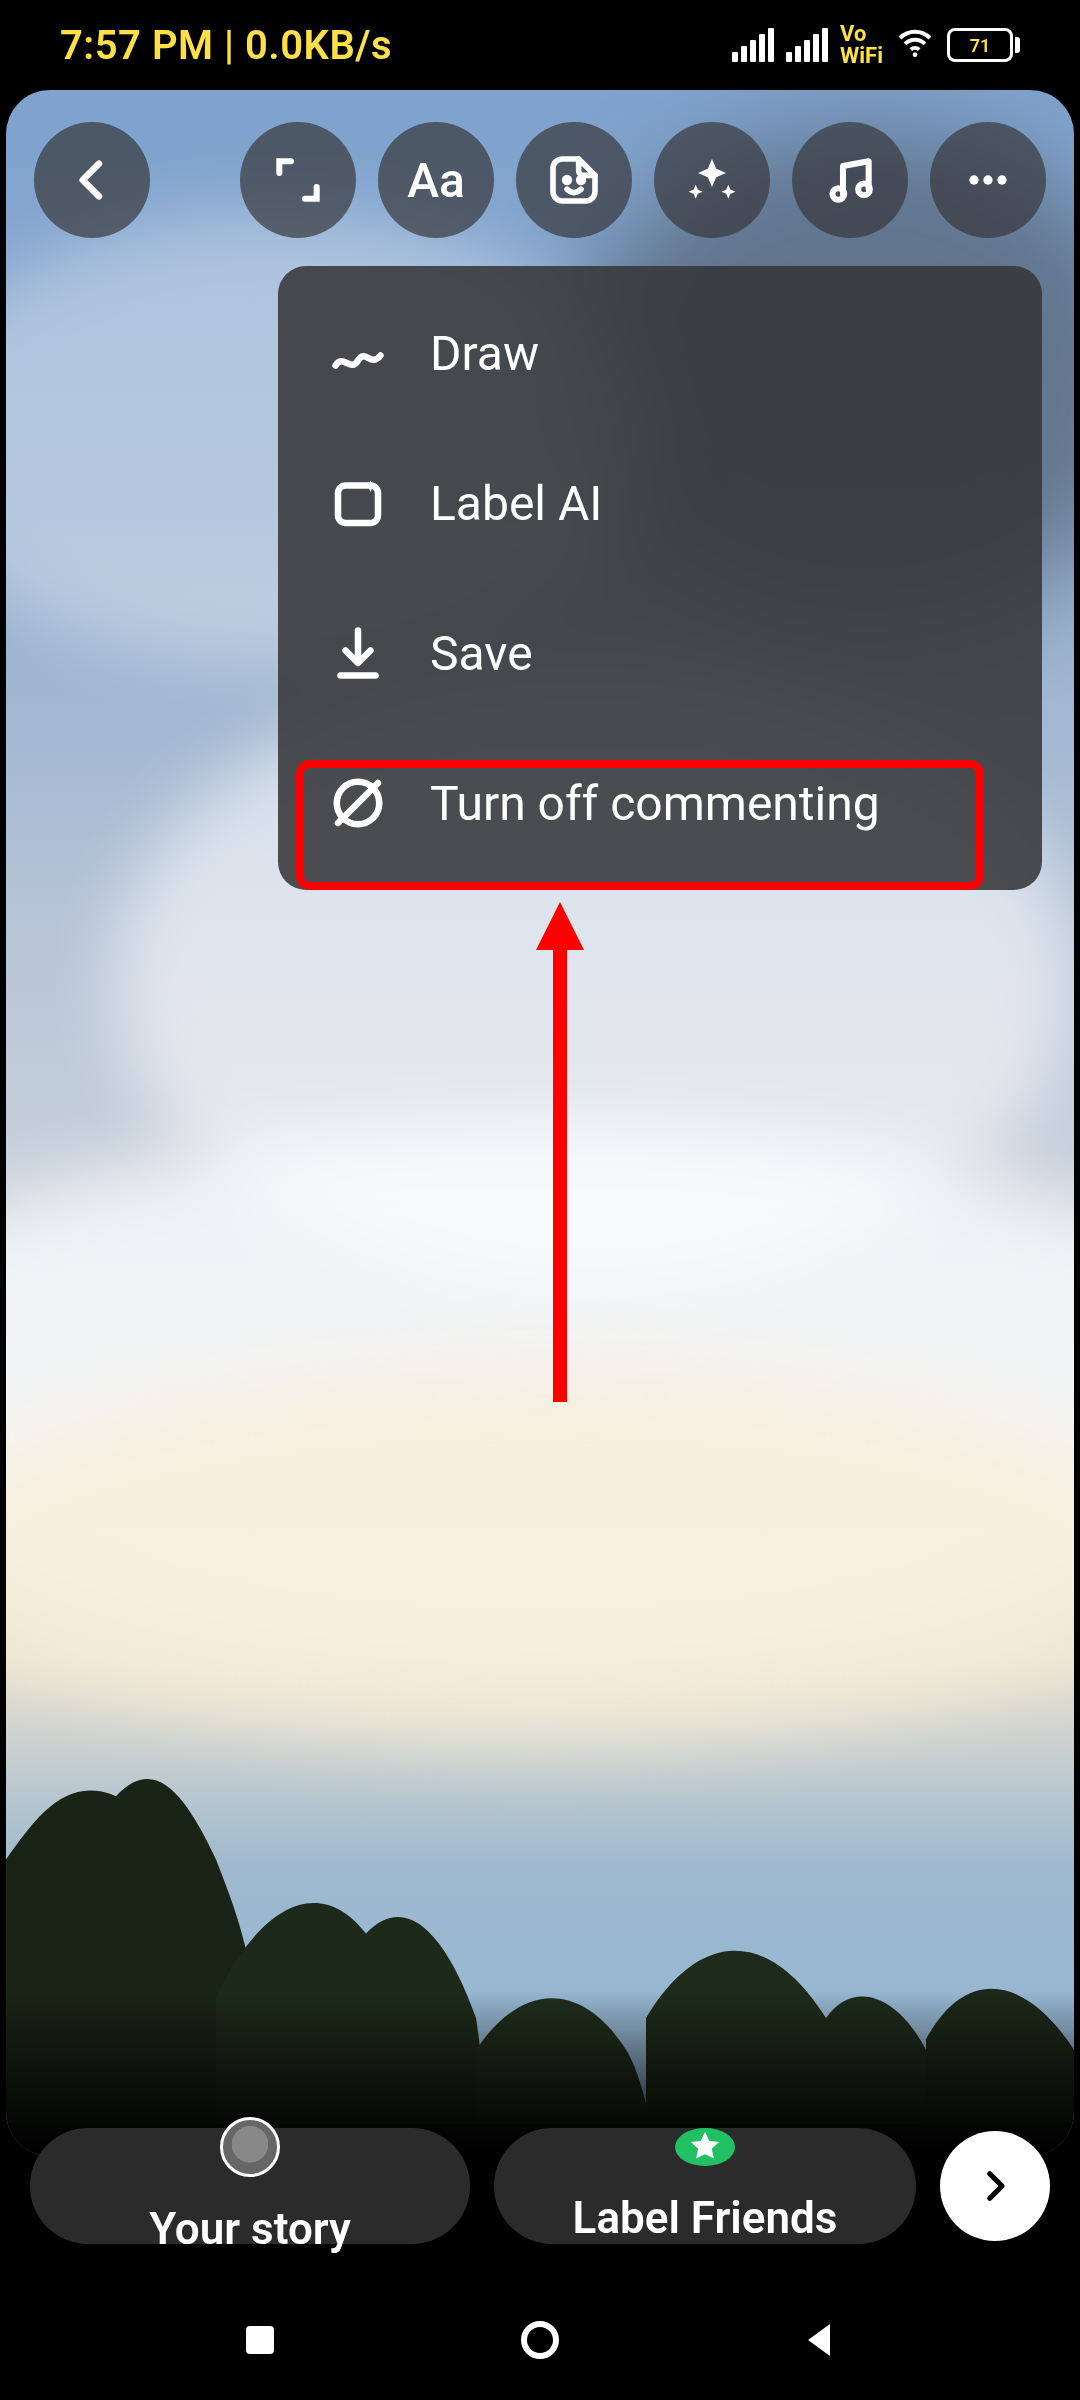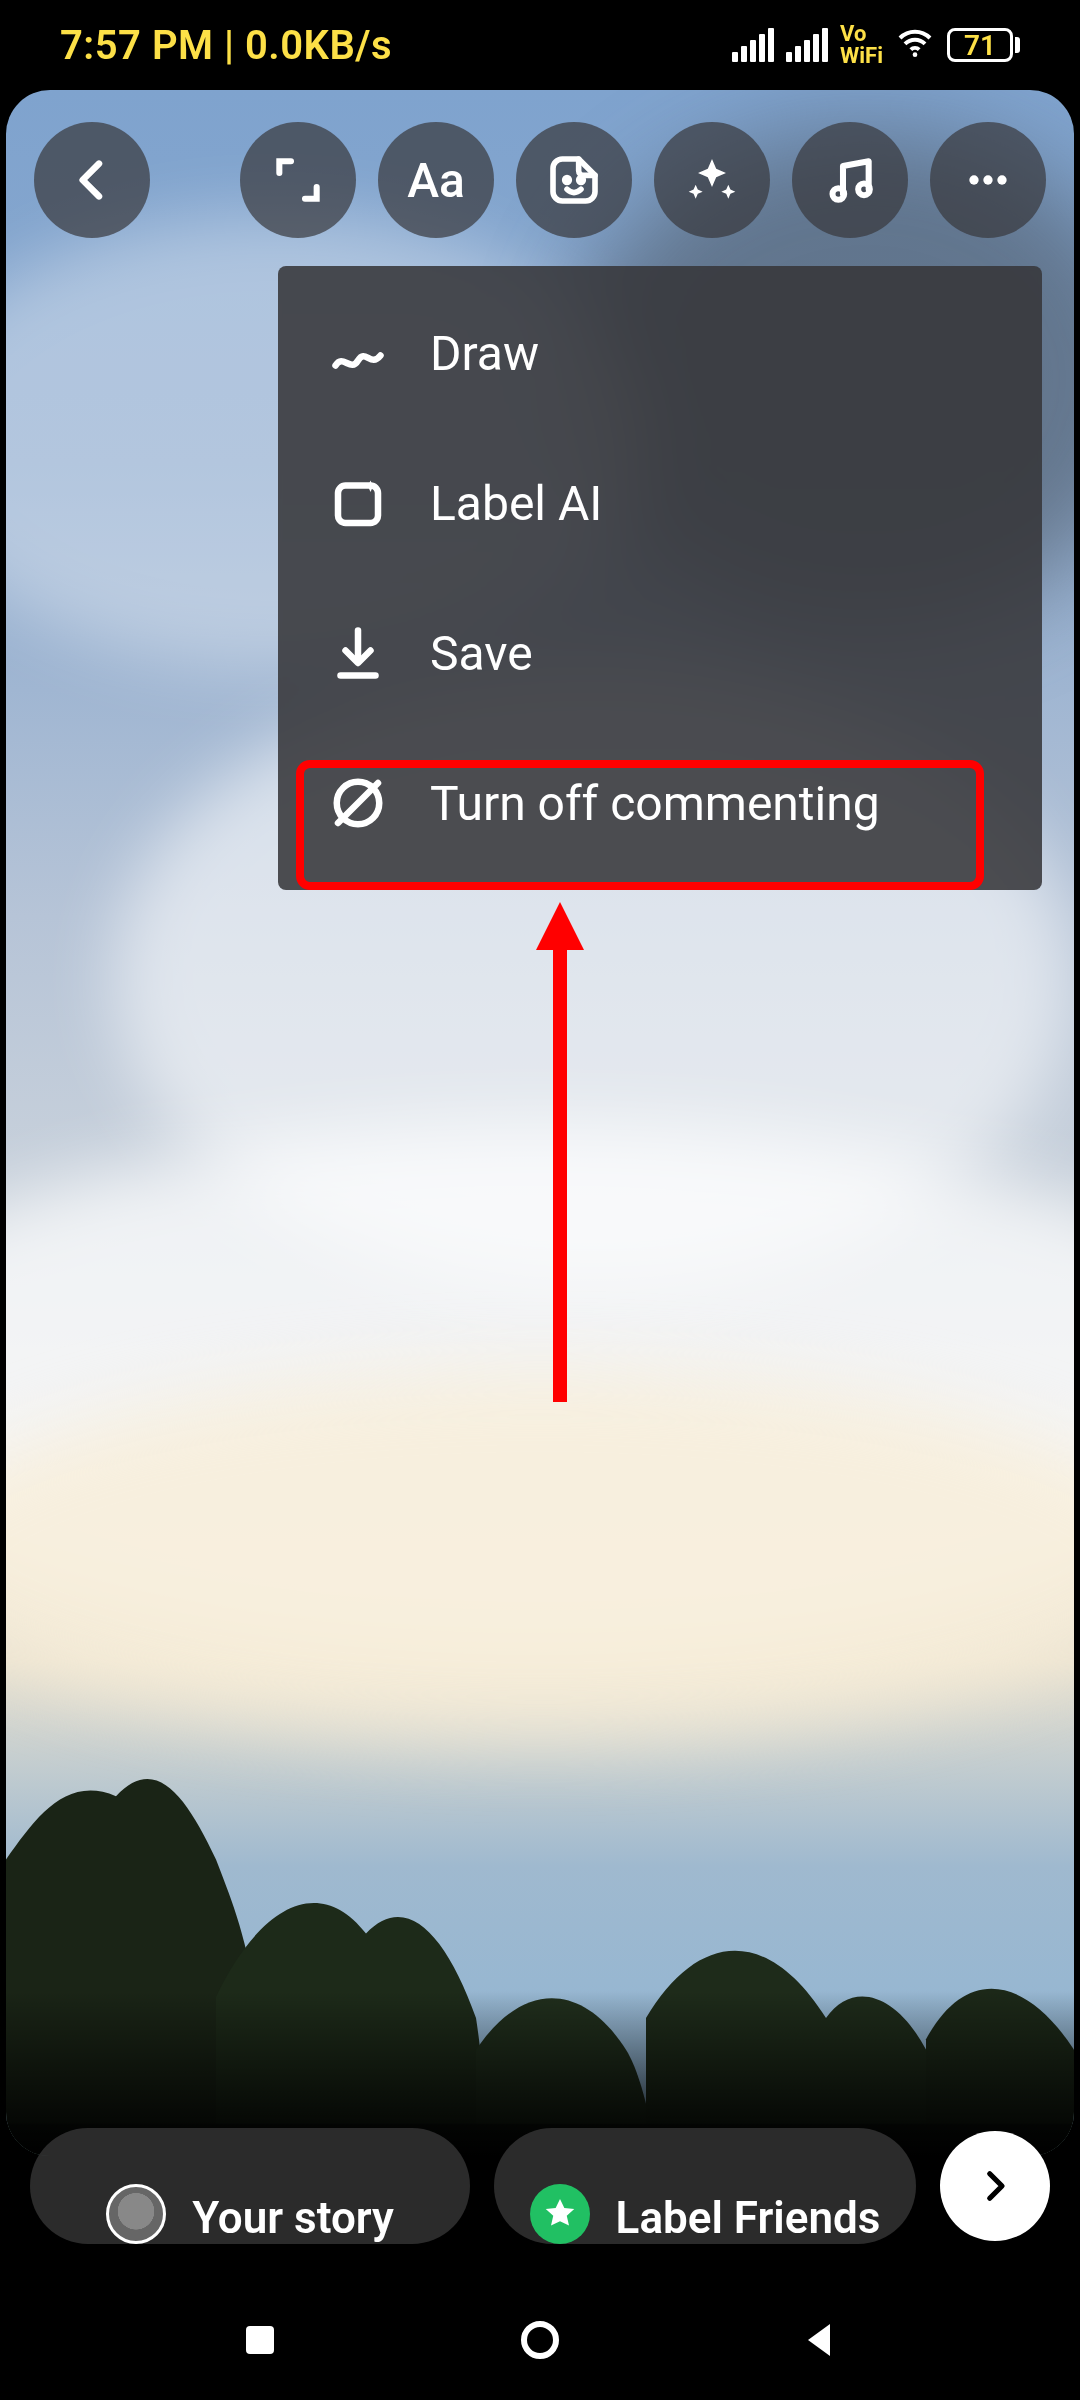--- a/index.html
+++ b/index.html
@@ -7,21 +7,21 @@
   .device { position: relative; width: 1080px; height: 2400px; background: #000; }
   .statusbar { position: absolute; top: 0; left: 0; right: 0; height: 90px; display: flex; align-items: center; justify-content: space-between; padding: 0 60px; color: #fde047; z-index: 50; }
   .statusbar-left { font-size: 40px; font-weight: 600; letter-spacing: 0.5px; }
   .statusbar-right { display: flex; align-items: center; gap: 12px; }
   .sig { display: inline-flex; align-items: flex-end; gap: 3px; height: 34px; }
   .sig span { width: 6px; background: #fff; border-radius: 1px; }
   .sig span:nth-child(1){height:10px;} .sig span:nth-child(2){height:16px;} .sig span:nth-child(3){height:22px;} .sig span:nth-child(4){height:28px;} .sig span:nth-child(5){height:34px;}
   .vowifi { font-size: 22px; line-height: 22px; font-weight: 700; text-align: left; }
   .wifi-icon svg { width: 40px; height: 40px; }
   .battery { display: flex; align-items: center; }
-  .battery-body { width: 66px; height: 34px; border: 3px solid #fff; border-radius: 8px; display: flex; align-items: center; justify-content: center; font-size: 28px; font-weight: 600; position: relative; }
+  .battery-body { width: 66px; height: 34px; border: 3px solid #fff; border-radius: 8px; display: flex; align-items: center; justify-content: center; font-size: 18px; font-weight: 600; position: relative; }
   .battery-cap { width: 5px; height: 16px; background: #fff; border-radius: 0 3px 3px 0; margin-left: 2px; }
 
   .story-canvas { position: absolute; top: 90px; left: 6px; right: 6px; bottom: 244px; border-radius: 44px; overflow: hidden; background: linear-gradient(to bottom, #7fa3ce 0%, #8aa8cd 18%, #b6c4d7 40%, #cbd3dc 55%, #e1e0de 68%, #e8e1d0 76%, #9fb9cf 86%, #8db4d4 100%); }
   .clouds { position:absolute; inset:0; pointer-events:none; }
   .cloud { position:absolute; border-radius:50%; background: rgba(255,255,255,0.55); filter: blur(34px); }
   .cloud.c1 { top:6%; left:-10%; width:70%; height:22%; background: rgba(255,255,255,0.35);}
   .cloud.c2 { top:28%; left:10%; width:90%; height:30%; background: rgba(255,255,255,0.55);}
   .cloud.c3 { top:50%; left:-20%; width:140%; height:26%; background: rgba(255,255,255,0.7);}
   .cloud.c4 { top:62%; left:-10%; width:120%; height:18%; background: rgba(247,238,216,0.8);}
   .dark-top { position:absolute; top:2%; right:-8%; width:55%; height:24%; background: rgba(70,78,90,0.55); filter: blur(48px); border-radius:50%; }
@@ -29,32 +29,32 @@
   .trees svg { width:100%; height:100%; display:block; }
   .fade-bottom { position:absolute; left:0; right:0; bottom:0; height:8%; background: linear-gradient(to bottom, rgba(0,0,0,0), #000); }
 
   .top-actions { position: absolute; top: 32px; left: 0; right: 0; display: flex; align-items: center; padding: 0 28px; z-index: 30; }
   .circle-btn { width: 116px; height: 116px; border-radius: 50%; background: rgba(55,55,60,0.70); display: flex; align-items: center; justify-content: center; color: #fff; }
   .circle-btn svg { width: 56px; height: 56px; }
   .circle-btn.txt { font-size: 48px; font-weight: 500; }
   .top-spacer { flex: 1; }
   .top-group { display: flex; gap: 22px; }
 
-  .dropdown { position: absolute; top: 176px; left: 272px; width: 764px; background: rgba(55,55,58,0.88); border-radius: 8px; padding: 12px 28px; z-index: 25; backdrop-filter: blur(2px); }
+  .dropdown { position: absolute; top: 176px; left: 272px; width: 764px; background: rgba(55,55,58,0.88); border-radius: 28px; padding: 12px 28px; z-index: 25; backdrop-filter: blur(2px); }
   .dropdown-item { display: flex; align-items: center; gap: 40px; height: 150px; padding: 0 20px; color: #fff; }
   .dropdown-item .icon { width: 64px; height: 64px; display: flex; align-items: center; justify-content: center; flex: 0 0 64px; }
   .dropdown-item .icon svg { width: 60px; height: 60px; }
   .dropdown-item .label { font-size: 48px; font-weight: 400; }
   .highlight-box { position: absolute; left: 296px; top: 760px; width: 688px; height: 130px; border: 8px solid #ff0000; border-radius: 14px; z-index: 26; pointer-events:none; }
 
   .annotation-arrow { position: absolute; left: 530px; top: 902px; width: 60px; height: 500px; z-index: 24; pointer-events:none; }
   .annotation-arrow svg { width: 100%; height: 100%; }
 
   .bottom-actions { position: absolute; left: 0; right: 0; bottom: 134px; height: 160px; display: flex; align-items: center; gap: 24px; padding: 0 30px; z-index: 30; }
-  .pill { height: 116px; border-radius: 120px; background: rgba(50,50,50,0.85); display: flex; align-items: flex-end; justify-content: center; gap: 26px; color: #fff; font-size: 44px; font-weight: 600; }
+  .pill { height: 116px; border-radius: 120px; background: rgba(50,50,50,0.85); display: flex; align-items: center; justify-content: center; gap: 26px; color: #fff; font-size: 44px; font-weight: 600; flex-direction: column; }
   .pill.story { flex: 0 0 440px; }
   .pill.close { flex: 1; }
   .pill .pill-icon { width: 60px; height: 60px; border-radius: 50%; display:flex; align-items:center; justify-content:center; }
   .avatar { width: 60px; height: 60px; border-radius: 50%; border: 3px solid #fff; background: radial-gradient(circle at 50% 45%, #888 0 45%, #666 46% 100%); }
   .star-circle { background: #21c063; }
   .star-circle svg { width: 36px; height: 36px; }
   .next-btn { width: 110px; height: 110px; border-radius: 50%; background: #fff; display:flex; align-items:center; justify-content:center; flex:0 0 110px; }
   .next-btn svg { width: 42px; height: 42px; }
 
   .navbar { position: absolute; left: 0; right: 0; bottom: 0; height: 120px; display: flex; align-items: center; justify-content: space-around; padding: 0 120px; z-index: 40; }

